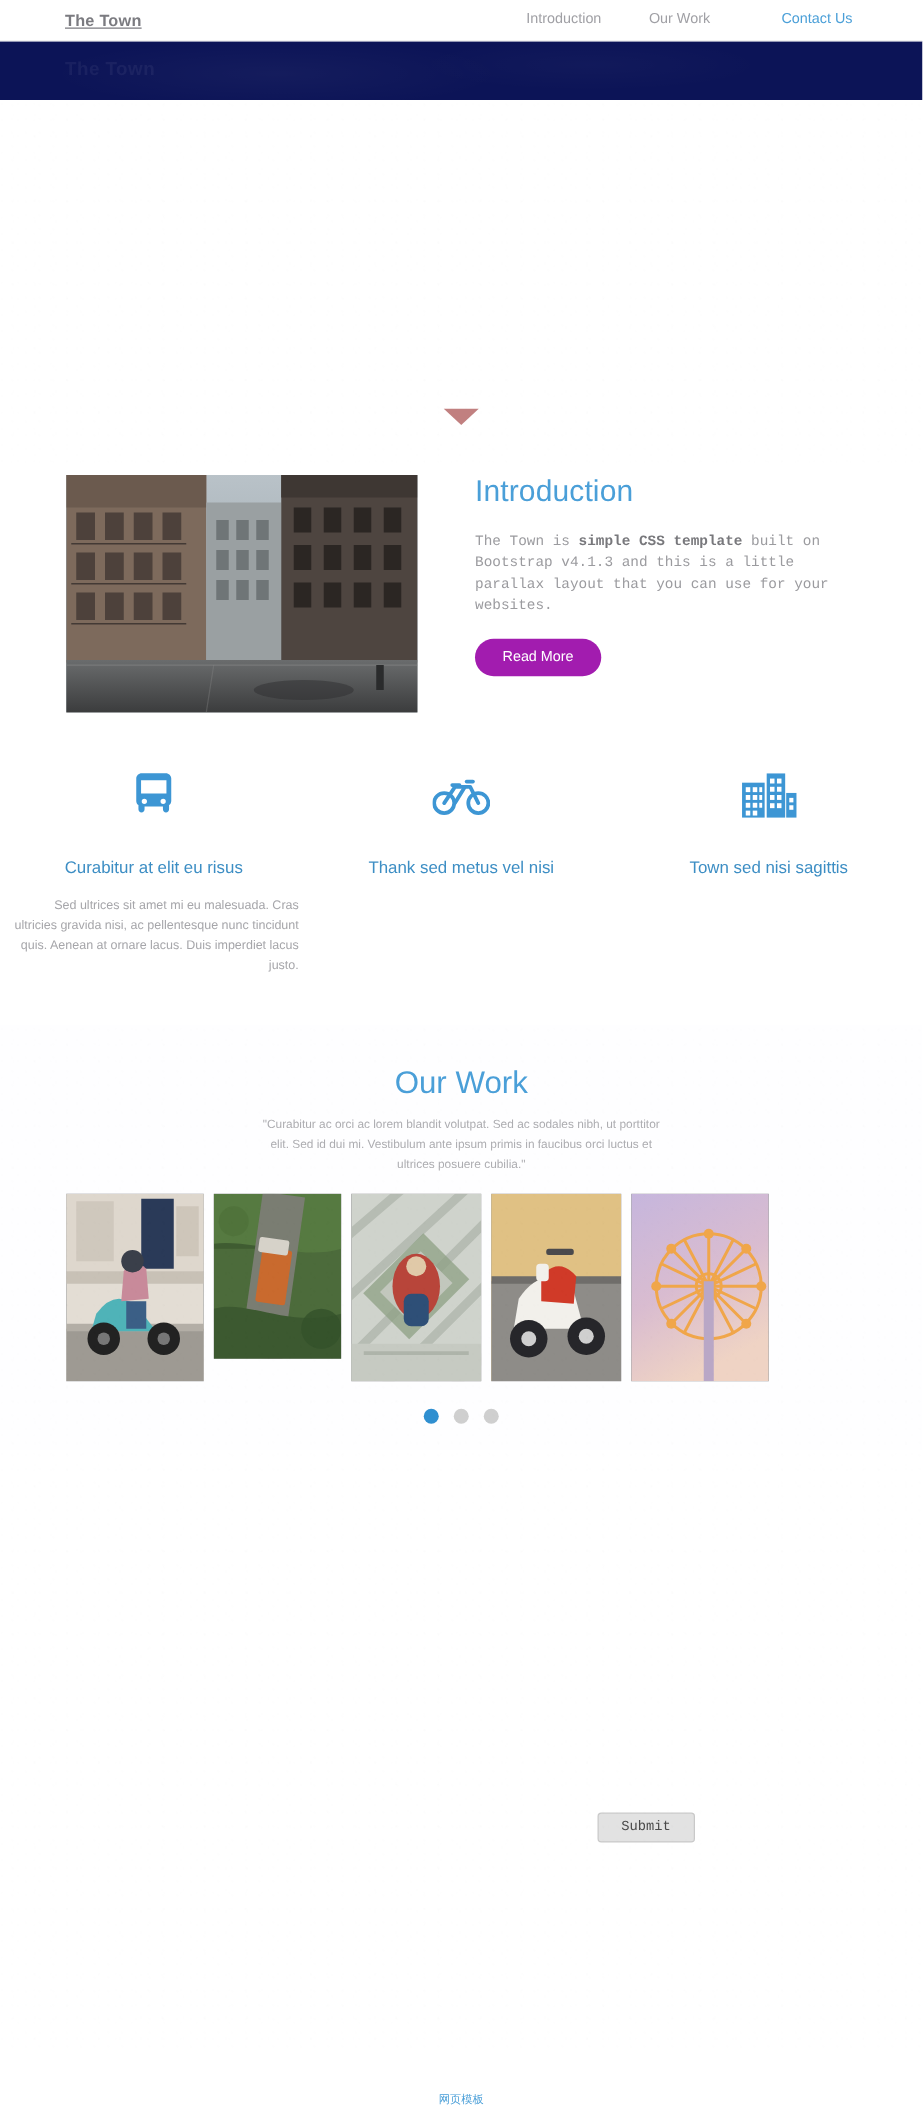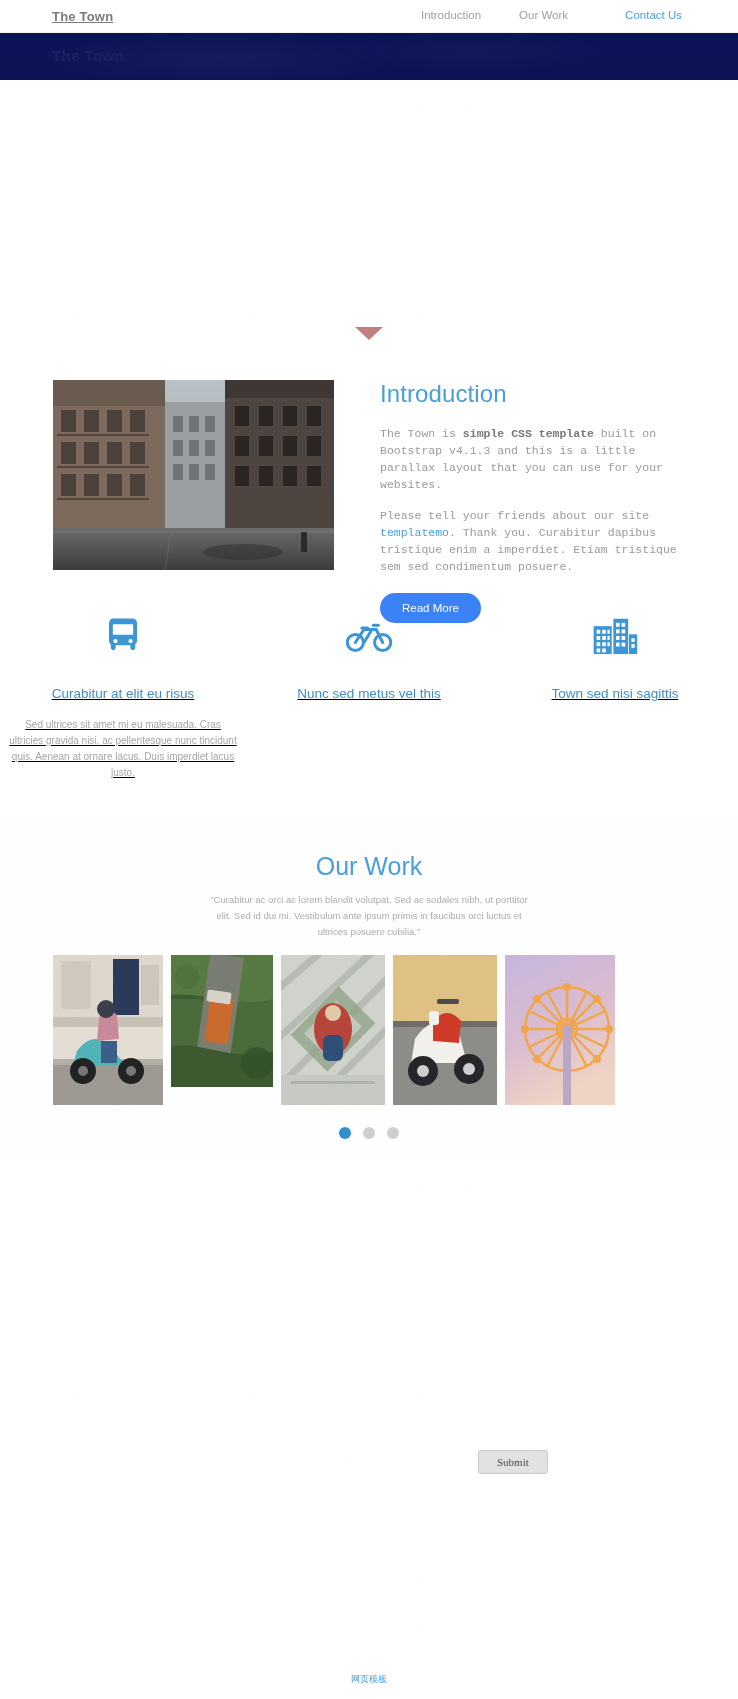--- a/index.html
+++ b/index.html
@@ -84,44 +84,44 @@
   }
   .intro-p {
     font-size: 11.5px; line-height: 17px; color: #9b9b9f;
     margin: 0 0 14px 0;
     font-family: Liberation Mono, monospace;
   }
   .intro-p b { color: #78787c; font-weight: bold; }
   .intro-p a { color: #4a9fd8; text-decoration: none; }
   .btn-readmore {
     display: inline-block; margin-top: 4px;
-    background: #3b82f6; color: #ffffff;
+    background: #a21caf; color: #ffffff;
     font-size: 11.5px; padding: 9px 22px;
     border: none; border-radius: 18px; cursor: pointer;
     font-family: "Liberation Sans", sans-serif;
   }
 
   
   .features {
     position: absolute; top: 608px; left: 0; width: 738px; height: 205px;
     display: flex;
   }
-  .feature { width: 246px; padding: 0 0; text-align: center; text-decoration: underline; }
+  .feature { width: 246px; padding: 0 0; text-align: center; }
   .feature-icon {
     height: 56px; display: flex; align-items: center; justify-content: center;
     margin-bottom: 22px;
   }
   .feature-icon svg { display: block; }
   .feature-title {
     font-size: 13.5px; color: #3d8ec4; font-weight: normal;
     margin: 0 0 16px 0;
   }
   .feature-text {
     font-size: 10px; line-height: 16px; color: #a6a6aa;
-    margin: 0; text-align: center; padding: 0 7px;
+    margin: 0; text-align: right; padding: 0 7px;
   }
 
   
   .ourwork {
     position: absolute; top: 820px; left: 0; width: 738px; height: 340px;
     background: #fefeff;
   }
   .ourwork-heading {
     position: absolute; top: 32px; left: 0; width: 738px; text-align: center;
     font-size: 25px; color: #4a9fd8; font-weight: normal; margin: 0;
@@ -147,21 +147,21 @@
   
   .contact {
     position: absolute; top: 1160px; left: 0; width: 738px; height: 480px;
     background: #ffffff;
   }
   .btn-submit {
     position: absolute; left: 478px; top: 290px;
     background: #e2e2e2; color: #4a4a4a;
     border: 1px solid #c9c9c9; border-radius: 3px;
     font-size: 11px; padding: 5px 18px; cursor: pointer;
-    font-family: Liberation Serif, serif;
+    font-family: Liberation Mono, monospace;
   }
 
   
   .footer {
     position: absolute; bottom: 0; left: 0; width: 738px; height: 40px;
     display: flex; align-items: center; justify-content: center;
     background: #ffffff;
     text-align: right;
   }
   .footer-link { font-size: 9px; color: #4a9fd8; text-decoration: none; }
@@ -266,21 +266,20 @@
       <path d="M0 152 H281" stroke="#8b8c8d" stroke-width="1" opacity=".5"></path>
       <path d="M118 152 L112 190" stroke="#888" stroke-width="1" opacity=".35"></path>
       <ellipse cx="190" cy="172" rx="40" ry="8" fill="#2d2e2f" opacity=".5"></ellipse>
       <rect x="248" y="152" width="6" height="20" fill="#2a2b2c"></rect>
     </svg>
   </div>
 
   <div class="intro-body">
     <h2 class="intro-heading">Introduction</h2>
     <p class="intro-p"><span>The Town is </span><b>simple CSS template</b><span> built on Bootstrap v4.1.3 and this is a little parallax layout that you can use for your websites.</span></p>
-    <p class="intro-p"><span>Please tell your friends about our site </span><a href="#">templatemo</a><span>. Thank you. Curabitur dapibus tristique enim a imperdiet. Etiam tristique sem sed condimentum posuere.</span></p>
     <button class="btn-readmore">Read More</button>
   </div>
 </section>
 
 <section class="features">
 
   <div class="feature">
     <div class="feature-icon">
       <svg width="42" height="42" viewBox="0 0 24 24" fill="#3d96d4" aria-hidden="true">
         <path d="M6.5 2h11c1.4 0 2.5 1.1 2.5 2.5v10.2c0 .8-.4 1.5-1 1.9v1.9c0 .8-.6 1.5-1.4 1.5s-1.4-.7-1.4-1.5v-1.2H7.8v1.2c0 .8-.6 1.5-1.4 1.5S5 19.3 5 18.5v-1.9c-.6-.4-1-1.1-1-1.9V4.5C4 3.1 5.1 2 6.5 2zm-.3 3.3v6h11.6v-6H6.2zm1.5 8.4a1.2 1.2 0 1 0 0 2.4 1.2 1.2 0 0 0 0-2.4zm8.6 0a1.2 1.2 0 1 0 0 2.4 1.2 1.2 0 0 0 0-2.4z"></path>
@@ -294,21 +293,21 @@
     <div class="feature-icon">
       <svg width="46" height="42" viewBox="0 0 32 24" fill="none" stroke="#3d96d4" stroke-width="2.1" stroke-linecap="round" stroke-linejoin="round" aria-hidden="true">
         <circle cx="6.5" cy="16.5" r="5.6"></circle>
         <circle cx="25.5" cy="16.5" r="5.6"></circle>
         <path d="M6.5 16.5 L12.5 7.5 L21 7.5 L25.5 16.5"></path>
         <path d="M12.5 16.5 L18 7.5"></path>
         <path d="M19 4.5 L22.5 4.5"></path>
         <path d="M11 6.5 L15 6.5"></path>
       </svg>
     </div>
-    <h3 class="feature-title">Nunc sed metus vel this</h3>
+    <h3 class="feature-title">Thank sed metus vel nisi</h3>
   </div>
 
   <div class="feature">
     <div class="feature-icon">
       <svg width="46" height="42" viewBox="0 0 28 24" fill="#3d96d4" aria-hidden="true">
         <rect x="1" y="6" width="11" height="17"></rect>
         <rect x="13" y="1.5" width="9" height="21.5"></rect>
         <rect x="22.5" y="11" width="5" height="12"></rect>
         <g fill="#ffffff">
           <rect x="2.8" y="8.2" width="2.2" height="2.4"></rect>

